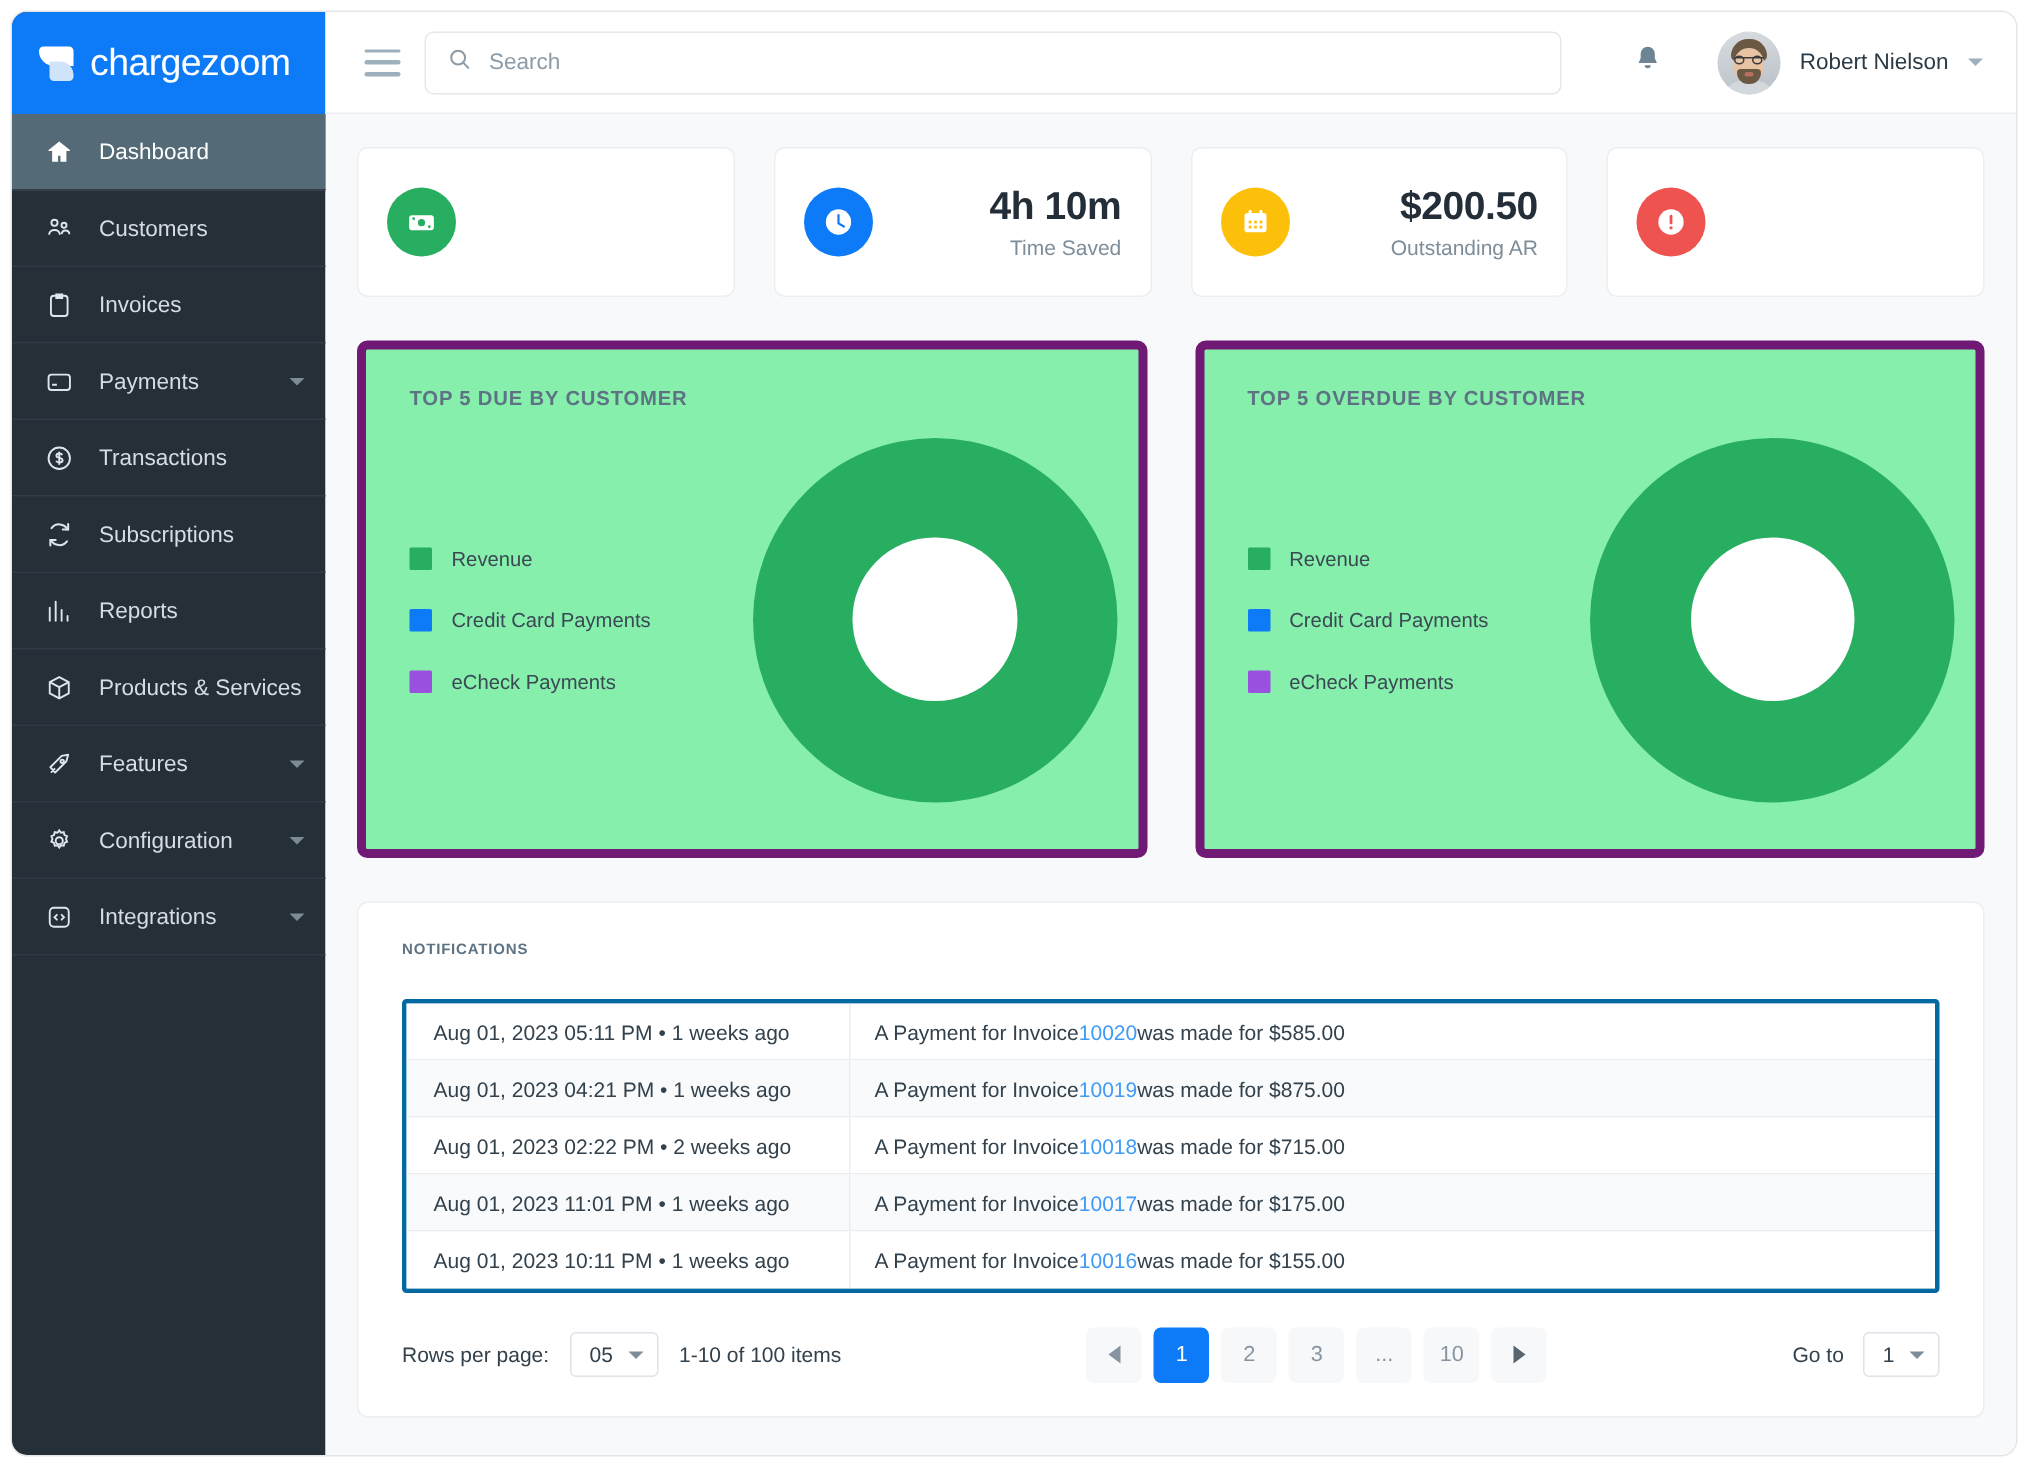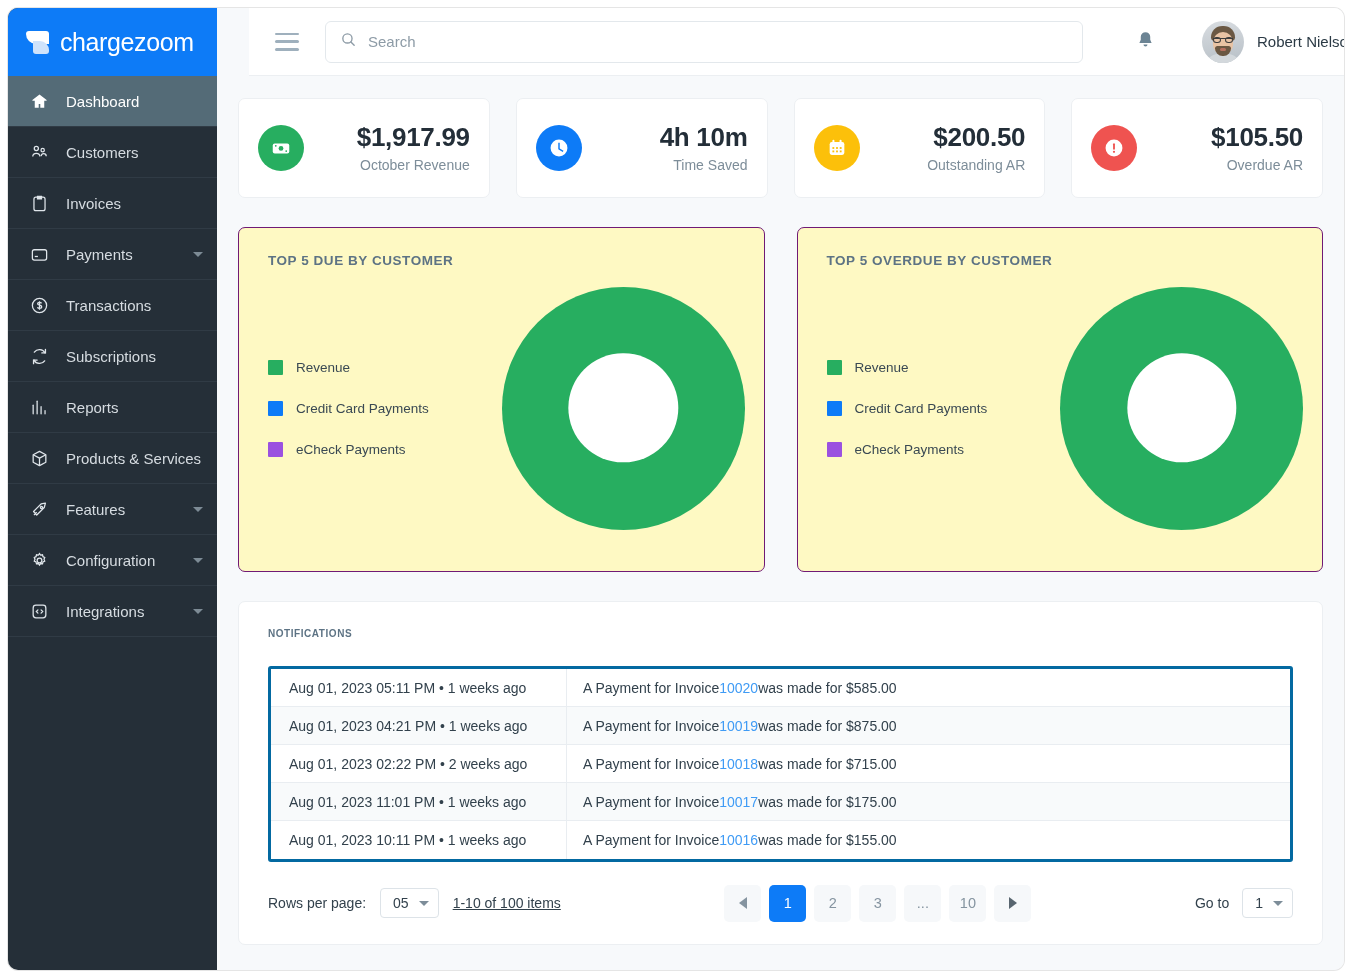--- a/index.html
+++ b/index.html
@@ -112,22 +112,21 @@
 
   
   #topbar {
     height: 68px;
     flex: 0 0 68px;
     background: #ffffff;
     border-bottom: 1px solid #eceff2;
     display: flex;
     align-items: center;
     padding: 0 22px 0 26px;
-    gap: 26px;
-    margin-left: 32px;
+    gap: 16px;
   }
   #hamburger {
     width: 24px; height: 18px;
     display: flex; flex-direction: column; justify-content: space-between;
     cursor: pointer;
     flex: 0 0 auto;
   }
   #hamburger span {
     display: block; height: 2.5px; width: 100%;
     background: #9fb0bd; border-radius: 2px;
@@ -230,22 +229,22 @@
 
   
   #charts {
     display: flex;
     gap: 32px;
     margin-top: 29px;
   }
   .chart-panel {
     flex: 1 1 0;
     height: 345px;
-    background: #fef9c3;
-    border: 1px solid #701a75;
+    background: #86efac;
+    border: 6px solid #701a75;
     border-radius: 7px;
     padding: 25px 0 0 29px;
     position: relative;
     overflow: hidden;
   }
   .panel-title {
     font-size: 13.5px;
     font-weight: bold;
     color: #5d7384;
     letter-spacing: 0.55px;
@@ -343,21 +342,21 @@
     cursor: pointer;
     background: #fff;
   }
   .mini-select .sv { font-size: 14px; color: #32414c; }
   .mini-select .sc {
     width: 0; height: 0;
     border-left: 5px solid transparent;
     border-right: 5px solid transparent;
     border-top: 5px solid #7d8d99;
   }
-  #pager .range { font-size: 14px; color: #32414c; white-space: nowrap; text-decoration: underline; }
+  #pager .range { font-size: 14px; color: #32414c; white-space: nowrap; }
   #pager .flex-sp { flex: 1 1 auto; }
   #pages { display: flex; gap: 8px; }
   .pbtn {
     width: 37px; height: 37px;
     border-radius: 5px;
     background: #f6f8fa;
     display: flex; align-items: center; justify-content: center;
     font-size: 14.5px; color: #8594a0;
     cursor: pointer;
   }
@@ -564,24 +563,20 @@
 
         <div class="stat-card">
           <span class="stat-ico" style="background:#27ae60">
             <svg width="22" height="22" viewBox="0 0 24 24" fill="#fff">
               <rect x="3" y="7" width="18" height="11" rx="2.2"></rect>
               <circle cx="12" cy="12.5" r="2.6" fill="#27ae60"></circle>
               <circle cx="6.3" cy="9.6" r="1" fill="#27ae60"></circle>
               <circle cx="17.7" cy="15.4" r="1" fill="#27ae60"></circle>
             </svg>
           </span>
-          <span class="stat-text">
-            <span class="stat-value" style="display:block">$1,917.99</span>
-            <span class="stat-label" style="display:block">October Revenue</span>
-          </span>
         </div>
 
         <div class="stat-card">
           <span class="stat-ico" style="background:#0d7bf7">
             <svg width="22" height="22" viewBox="0 0 24 24" fill="#fff">
               <circle cx="12" cy="12" r="9.2"></circle>
               <path d="M11.2 6.4h1.6v6.1l4.1 2.4-.8 1.4-4.9-2.9z" fill="#0d7bf7"></path>
             </svg>
           </span>
           <span class="stat-text">
@@ -613,24 +608,20 @@
         </div>
 
         <div class="stat-card">
           <span class="stat-ico" style="background:#ef5350">
             <svg width="22" height="22" viewBox="0 0 24 24" fill="#fff">
               <circle cx="12" cy="12" r="9.2"></circle>
               <rect x="11" y="6.8" width="2" height="7" rx="1" fill="#ef5350"></rect>
               <circle cx="12" cy="16.2" r="1.2" fill="#ef5350"></circle>
             </svg>
           </span>
-          <span class="stat-text">
-            <span class="stat-value" style="display:block">$105.50</span>
-            <span class="stat-label" style="display:block">Overdue AR</span>
-          </span>
         </div>
 
       </section>
 
       <section id="charts">
 
         <div class="chart-panel">
           <div class="panel-title">TOP 5 DUE BY CUSTOMER</div>
           <div class="chart-body">
             <div class="legend">

